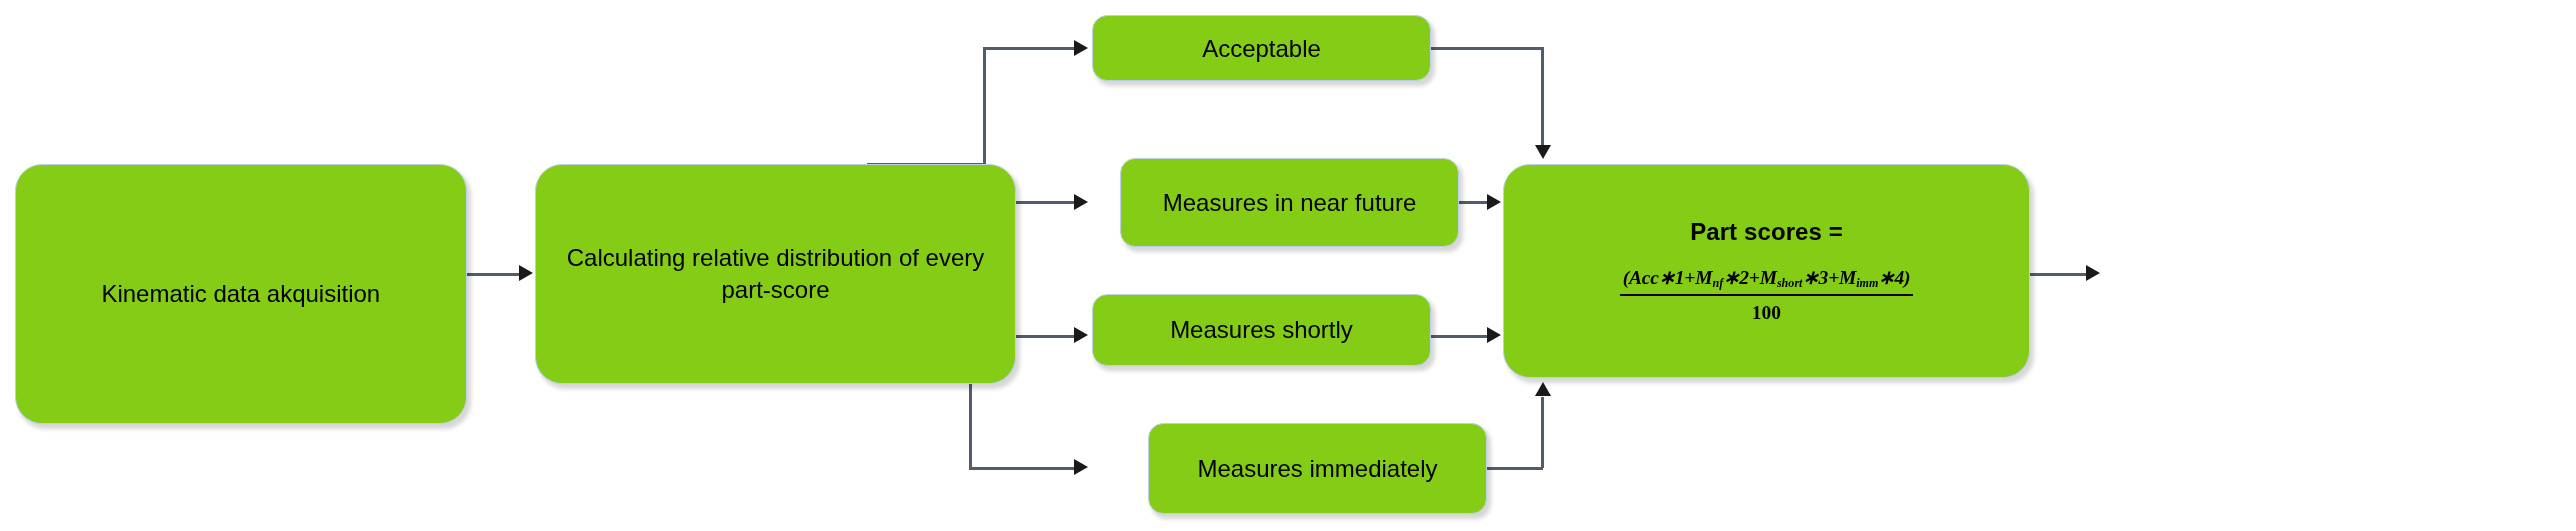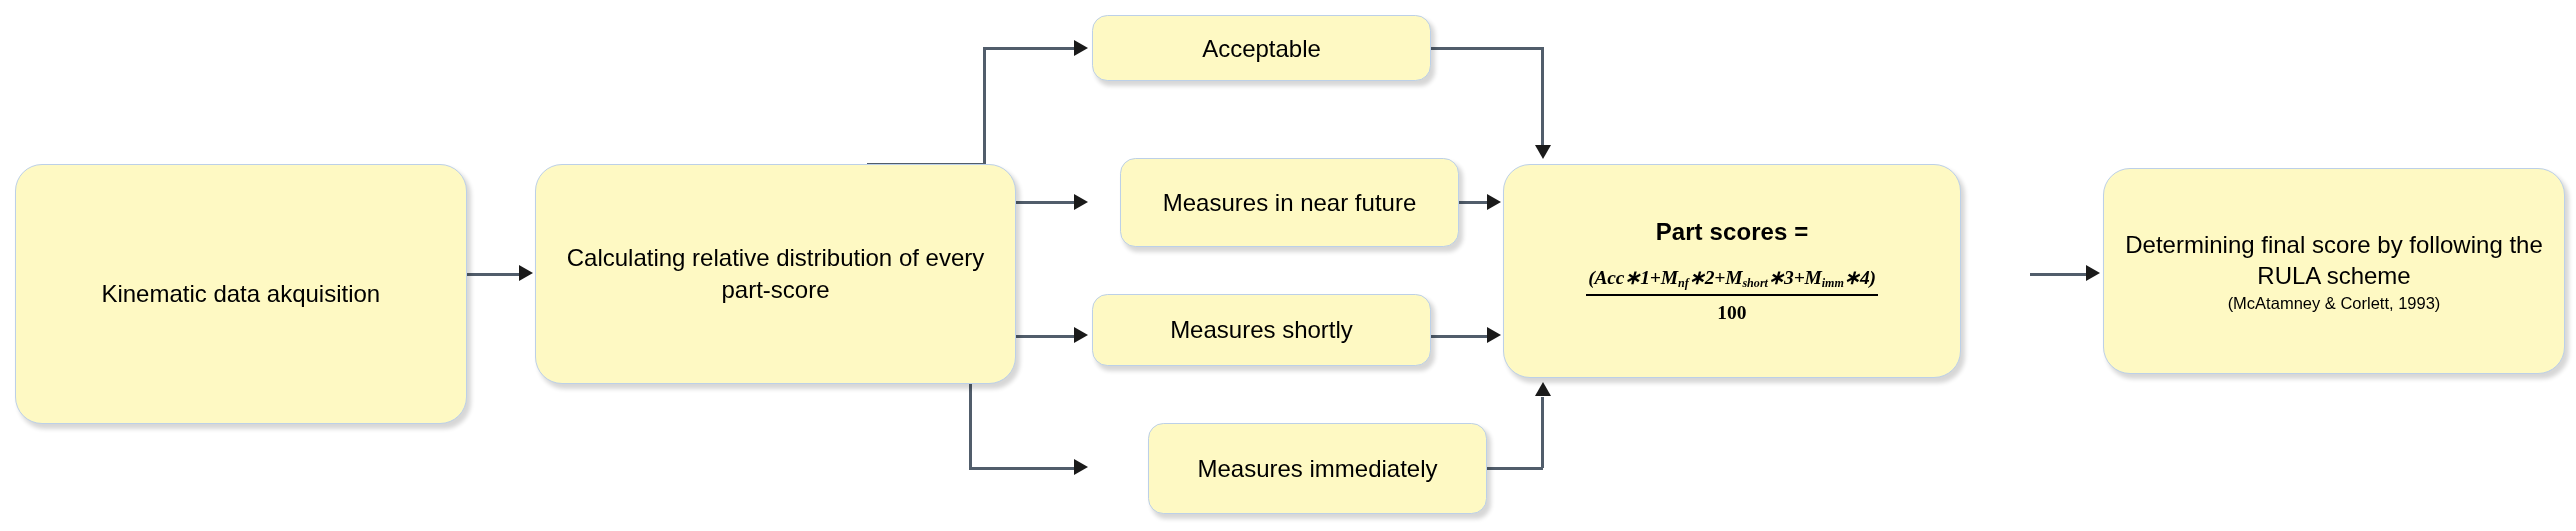--- a/index.html
+++ b/index.html
@@ -7,21 +7,21 @@
   #stage{
     position:relative;
     width:2576px;
     height:531px;
     background:#ffffff;
     overflow:hidden;
   }
   .node{
     position:absolute;
     box-sizing:border-box;
-    background:#fef9c3;
+    background:#84cc16;
     border:1.8px solid #bcd0e8;
     border-radius:20px;
     display:flex;
     align-items:center;
     justify-content:center;
     text-align:center;
     color:#000000;
     box-shadow:3.5px 4.1px 4.1px rgba(0,0,0,0.16);
     padding:3.5px 15.4px;
   }
@@ -31,21 +31,21 @@
     font-size:24px;
     font-weight:400;
   }
   
   #n-kinematic{ left:14.8px;  top:164px; width:452px; height:260px; border-radius:27px;}
   #n-calculating{ left:535px; top:164px; width:481px; height:220px; border-radius:27px;}
   #n-acceptable{ left:1092px; top:15.4px;  width:339px; height:66px; border-radius:15.4px;}
   #n-near-future{ left:1120px; top:158px; width:339px; height:89px; border-radius:15.4px;}
   #n-shortly{ left:1092px; top:294px; width:339px; height:72px; border-radius:15.4px;}
   #n-immediately{ left:1148px; top:423px; width:339px; height:91px; border-radius:15.4px;justify-content:center;}
-  #n-partscores{ left:1503px; top:164px; width:458px; height:214px; border-radius:27px; flex-direction:column;}
+  #n-partscores{ left:1503px; top:164px; width:527px; height:214px; border-radius:27px; flex-direction:column;}
   #n-finalscore{ left:2103px; top:168px; width:462px; height:206px; border-radius:27px; flex-direction:column;}
 
   
   .ps-title{ font-size:24px; font-weight:700; letter-spacing:0.1px; margin-bottom:20px;}
   .formula{ display:flex; flex-direction:column; align-items:center; font-family:"Liberation Serif",serif;justify-content:space-between;}
   .numer{
     font-size:19.5px;
     font-style:italic;
     font-weight:700;
     border-bottom:2.4px solid #000;
@@ -135,19 +135,15 @@
   </div>
 
   <div class="node" id="n-partscores">
     <div class="ps-title">Part scores =</div>
     <div class="formula">
       <div class="numer"><span>(<span class="up">Acc</span>∗1+<span class="up">M</span><sub>nf</sub>∗2+<span class="up">M</span><sub>short</sub>∗3+<span class="up">M</span><sub>imm</sub>∗4)</span></div>
       <div class="denom">100</div>
     </div>
   </div>
 
-  <div class="node" id="n-finalscore">
-    <div class="fs-main">Determining final score by following the RULA scheme</div>
-    <div class="fs-cite">(McAtamney &amp; Corlett, 1993)</div>
-  </div>
 
 </div>
 
 
 </body></html>

